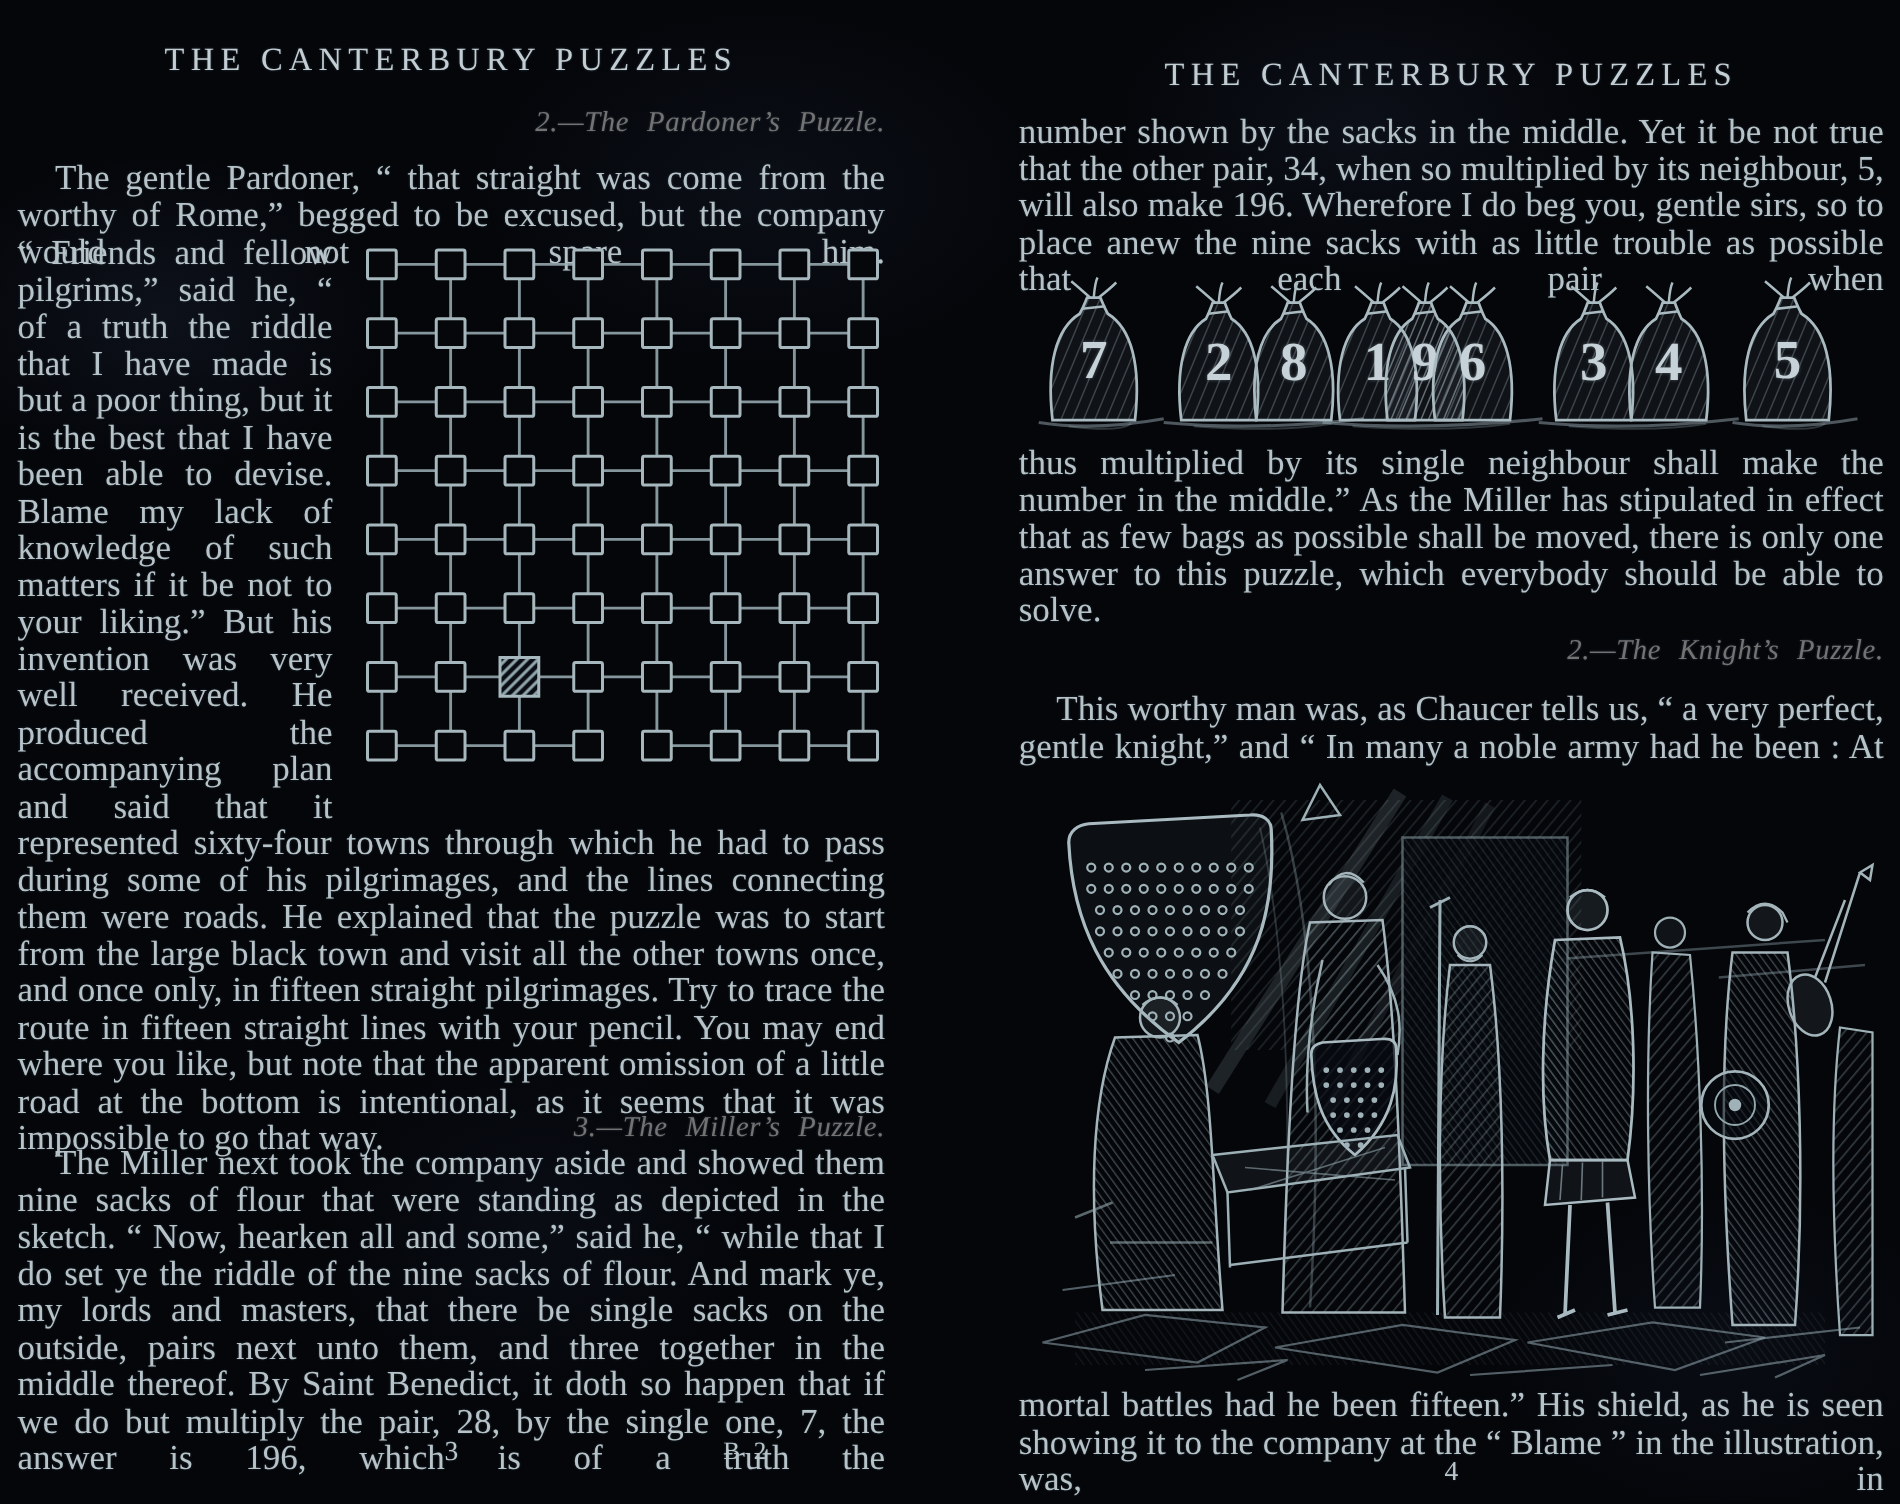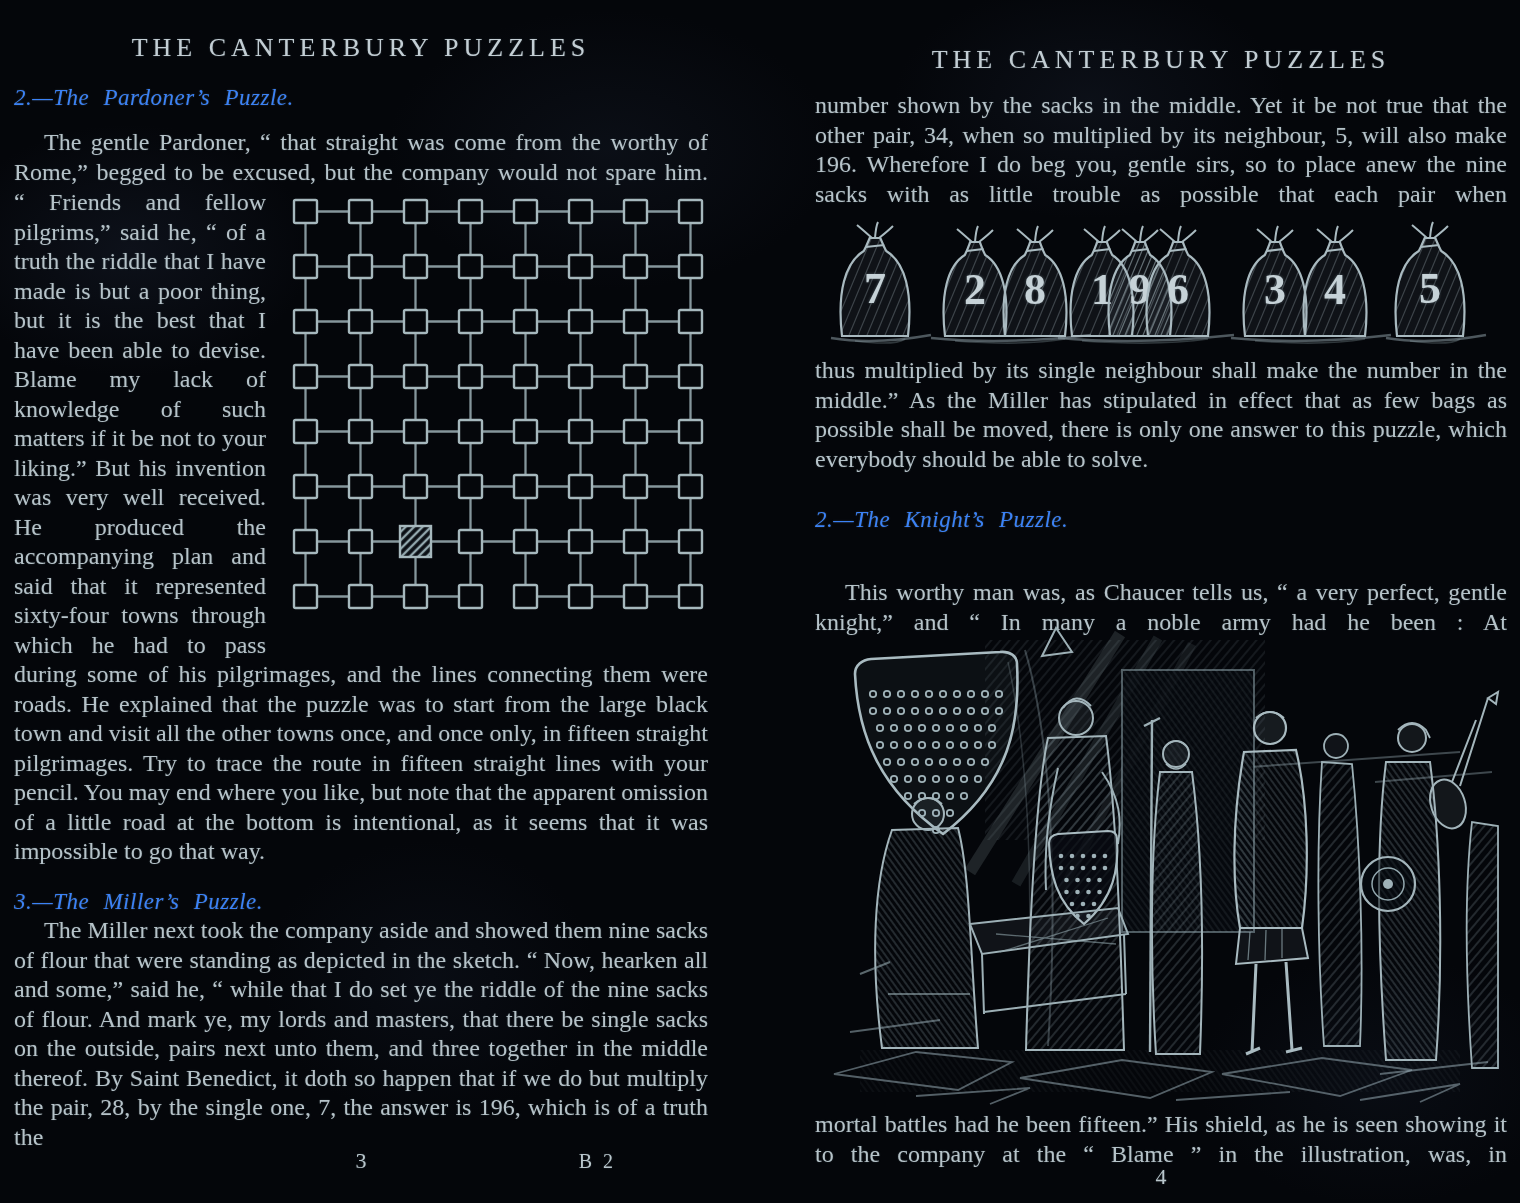--- a/index.html
+++ b/index.html
@@ -19,25 +19,25 @@
   .page-left{left:0;}
   .page-right{left:760px;}
   .page > *{position:absolute;}
   .running-head{
     margin:0;font-weight:normal;font-size:26px;letter-spacing:5px;
     text-align:center;color:#c3ced4;
     text-shadow:0 0 2px rgba(170,195,205,.30);
   }
   .puzzle-title{
     margin:0;font-weight:normal;font-style:italic;font-size:23px;
-    word-spacing:8px;letter-spacing:.5px;text-align:left;color:#3b82f6;
+    word-spacing:8px;letter-spacing:.5px;text-align:right;color:#737373;
     text-shadow:0 0 2px rgba(170,195,205,.28);
   }
   .body-text{
-    margin:0;font-size:24px;line-height:29.5px;text-align:justify;
+    margin:0;font-size:28px;line-height:29.5px;text-align:justify;
     text-shadow:0 0 2px rgba(165,190,200,.25);
   }
   .justify-all{text-align-last:justify;}
   .indent{text-indent:30px;}
   .col-left{left:14px;width:694px;}
   .col-right{left:55px;width:692px;}
   .grid-figure{
     float:right;width:428px;height:438px;margin:2px 0 14px 14px;
   }
   figure{margin:0;}
@@ -578,21 +578,21 @@
             <path d="M 617 20 q -9 -8 -15 -13 M 620 20 q 1 -12 3 -16 M 624 20 q 9 -7 14 -12" stroke="#a9bac0" stroke-width="2" fill="none"></path>
             <text x="620" y="84.68" text-anchor="middle" font-size="44" font-weight="600" fill="#c6d2d7" style="text-shadow:0 0 3px rgba(170,195,205,.4)">5</text>
           </svg>
         </div>
     </figure>
 
     <p class="body-text col-right" style="top:356px">thus multiplied by its single neighbour shall make the number in the middle.”   As the Miller has stipulated in effect that as few bags as possible shall be moved, there is only one answer to this puzzle, which everybody should be able to solve.</p>
 
     <h2 class="puzzle-title col-right" style="top:507px">2.—The Knight’s Puzzle.</h2>
 
-    <p class="body-text justify-all indent col-right" style="top:578px">This worthy man was, as Chaucer tells us, “ a very perfect, gentle knight,” and “ In many a noble army had he been : At</p>
+    <p class="body-text justify-all indent col-right" style="top:553px">This worthy man was, as Chaucer tells us, “ a very perfect, gentle knight,” and “ In many a noble army had he been : At</p>
 
     <figure style="left:60px;top:622px;width:680px;height:483px">
       <svg width="680" height="483" viewBox="0 0 680 483" xmlns="http://www.w3.org/2000/svg">
         <defs>
           <pattern id="kh1" width="7" height="7" patternUnits="userSpaceOnUse" patternTransform="rotate(40)">
             <line x1="3" y1="0" x2="3" y2="7" stroke="#8fa4aa" stroke-width="1.1" opacity="0.40"></line>
           </pattern>
           <pattern id="kh2" width="5" height="5" patternUnits="userSpaceOnUse" patternTransform="rotate(-36)">
             <line x1="2" y1="0" x2="2" y2="5" stroke="#8fa4aa" stroke-width="1" opacity="0.45"></line>
           </pattern>

